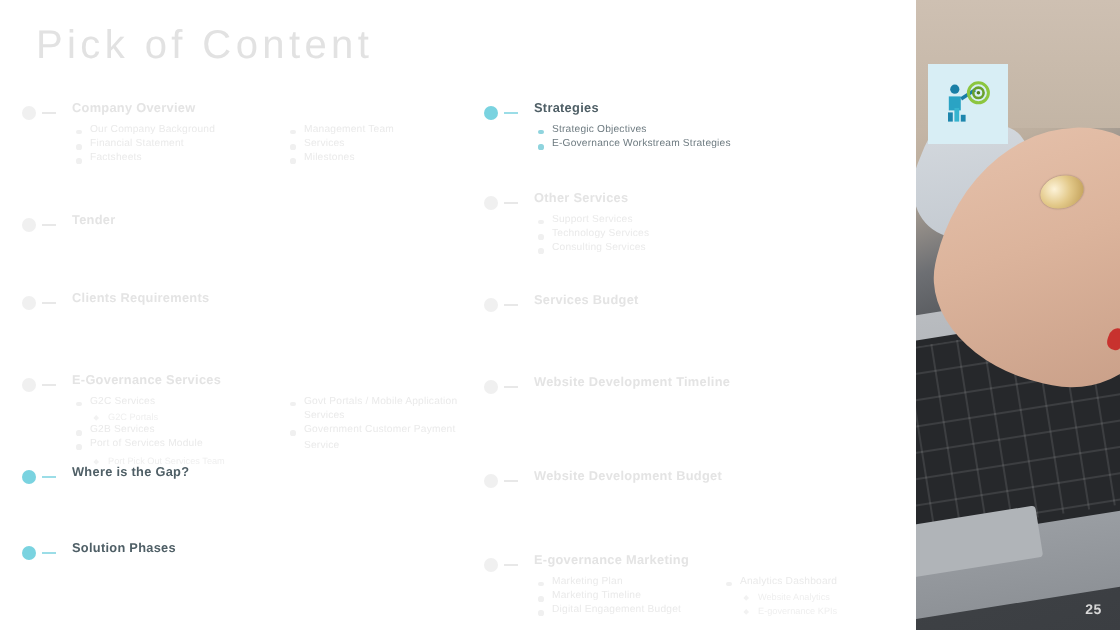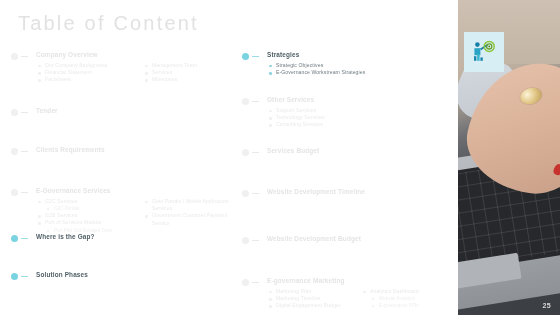--- a/index.html
+++ b/index.html
@@ -207,21 +207,21 @@
     width:2.2px; height:2.2px;
     background:#f2f2f2;
     transform:rotate(45deg);
   }
 </style>
 </head>
 <body>
 
 <div class="slide">
 
-  <div class="page-title">Table of Content</div>
+  <div class="page-title">Pick of Content</div>
 
   <div class="photo">
     <div class="desk"></div>
     <div class="shadow-top"></div>
     <div class="laptop-body"></div>
     <div class="keyboard"></div>
     <div class="trackpad"></div>
     <div class="sleeve"></div>
     <div class="hand"></div>
     <div class="ring"></div>

